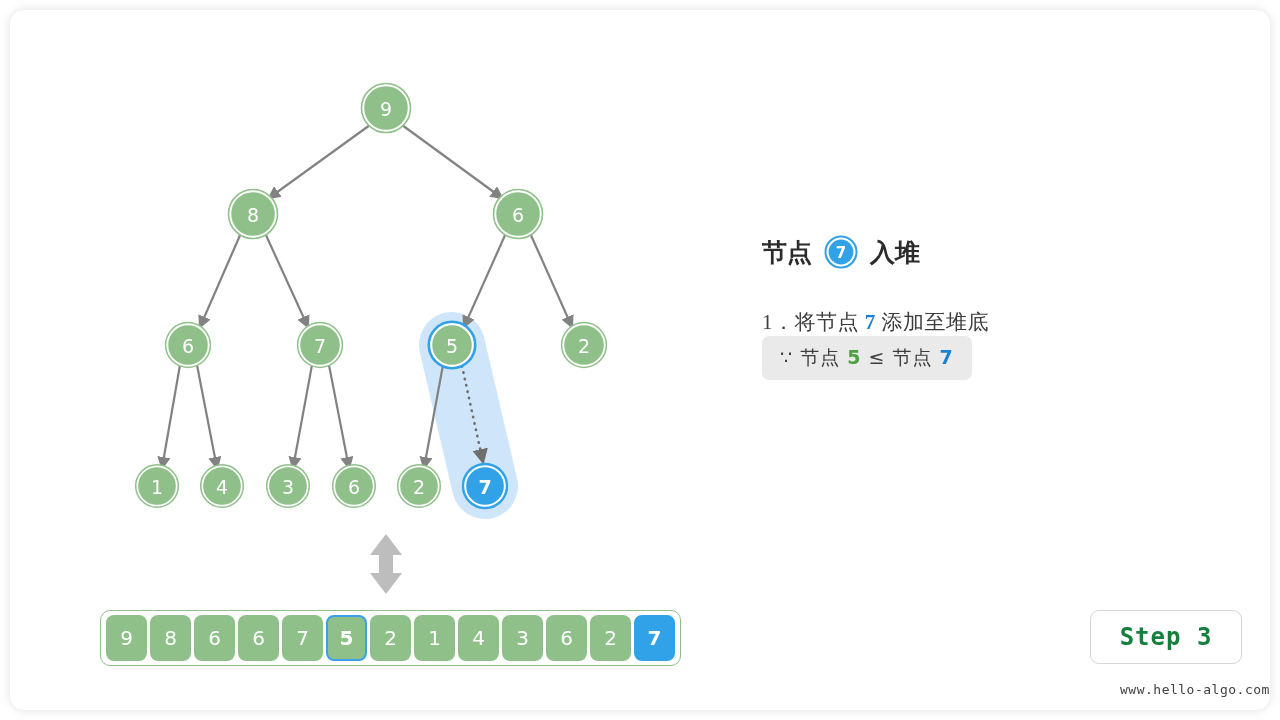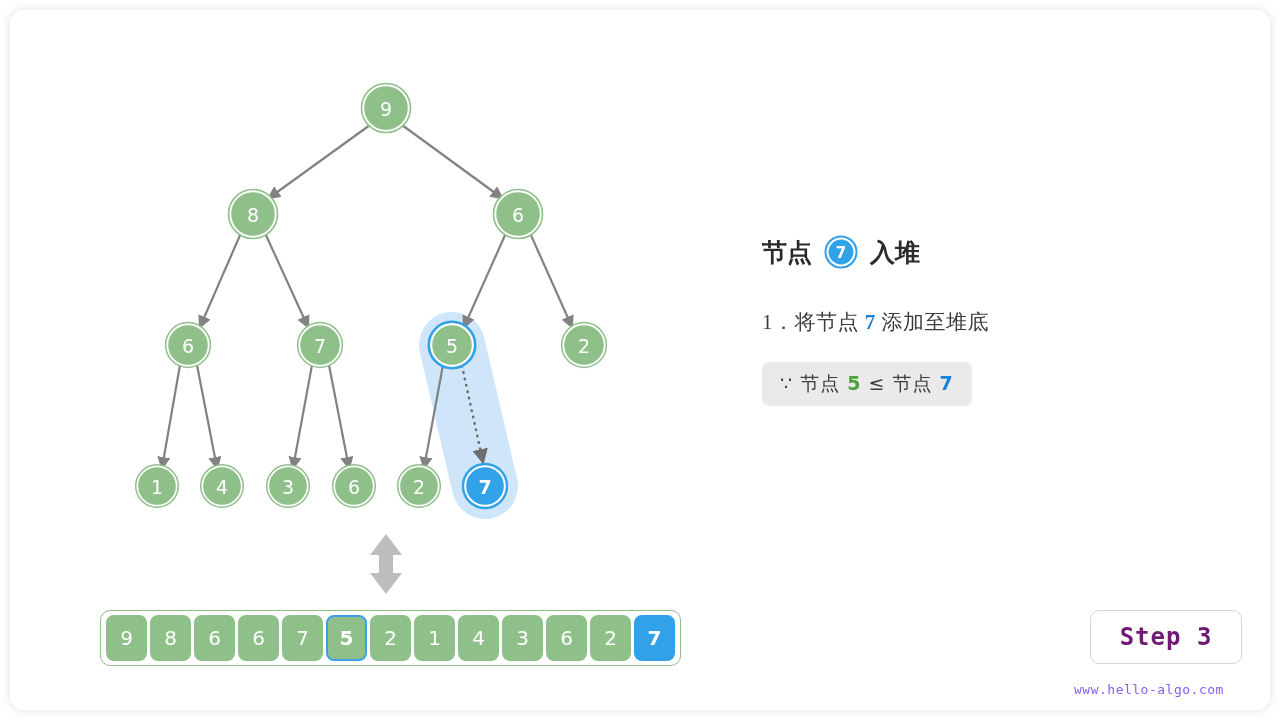--- a/index.html
+++ b/index.html
@@ -104,21 +104,20 @@
     color: #3d3d3d;
     margin-top: 32px;
     letter-spacing: 0.5px;
     white-space: nowrap;
     font-family: Liberation Serif, serif;
   }
   .hl-blue { color: #1a82d6; font-weight: bold; }
   .hl-green { color: #4da23f; font-weight: bold; }
 
   #reason-box {
-    margin-top: 26px;
     display: inline-block;
     background: #eaeaea;
     border-radius: 7px;
     padding: 9px 18px;
     font-size: 19px;
     color: #3d3d3d;
     letter-spacing: 1px;
     white-space: nowrap;
   }
 
@@ -130,31 +129,31 @@
     width: 152px;
     height: 54px;
     box-sizing: border-box;
     border: 1.4px solid #d6d6d6;
     border-radius: 9px;
     display: flex;
     align-items: center;
     justify-content: center;
     font-size: 24px;
     font-weight: bold;
-    color: #701a75;
+    color: #15803d;
     font-family: "DejaVu Sans Mono", "Liberation Mono", monospace;
     letter-spacing: 1px;
   }
 
   #watermark {
     position: absolute;
-    left: 1064px;
+    left: 1110px;
     top: 672px;
     font-size: 13px;
-    color: #8b5cf6;
+    color: #404040;
     font-family: "DejaVu Sans Mono", "Liberation Mono", monospace;
     letter-spacing: 0.5px;
   }
 </style>
 </head>
 <body>
 
 <div id="card">
 
   <svg id="tree-svg" viewBox="0 0 740 600">

